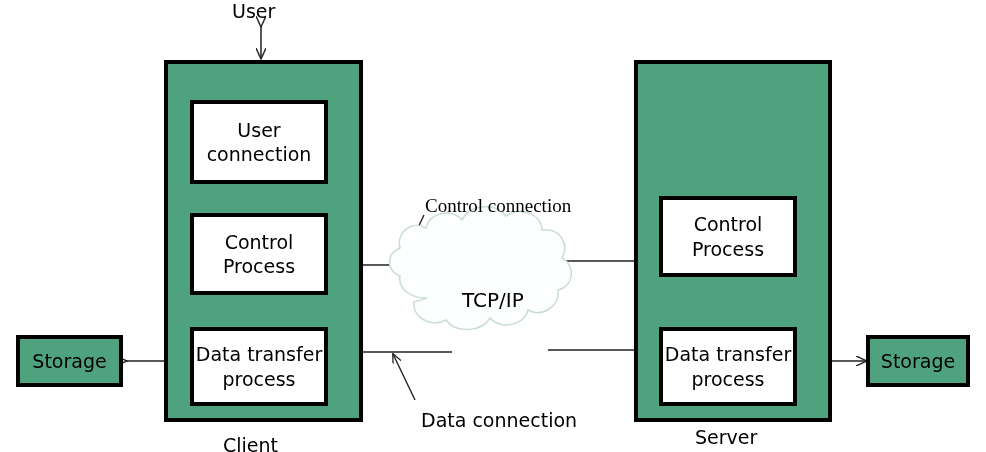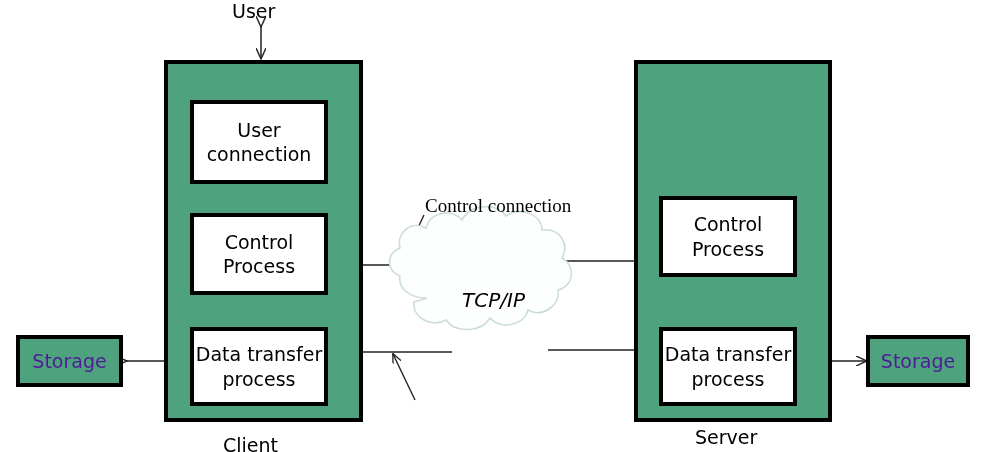--- a/index.html
+++ b/index.html
@@ -48,37 +48,36 @@
   
   .storagebox {
     position: absolute;
     background: #4fa27e;
     border: 4px solid #000000;
     box-sizing: border-box;
     display: flex;
     align-items: center;
     justify-content: center;
     text-align: center;
-    color: #4c1d95;
+    color: #000000;
     font-size: 19px;
   }
   
   .label {
     position: absolute;
     color: #000000;
     font-size: 19px;
     white-space: nowrap;
   }
   .cloud-label {
     position: absolute;
     color: #000000;
     font-size: 20px;
     white-space: nowrap;
     text-align: center;
-    font-style: italic;
   }
 </style>
 </head>
 <body>
 
 <div id="canvas">
 
   <svg class="svg-layer" viewBox="0 0 986 452">
     <defs>
       <marker id="ah-r" markerWidth="12" markerHeight="10" refX="10" refY="5" orient="auto" markerUnits="userSpaceOnUse">
@@ -180,20 +179,21 @@
   </div>
 
   <div class="storagebox" style="left:866px; top:335px; width:104px; height:52px;">
     <span>Storage</span>
   </div>
 
   <div class="label" style="left:232px; top:0px;">User</div>
 
   <div class="label" style="left:425px; top:195px;font-family:Liberation Serif, serif;">Control connection</div>
 
+  <div class="label" style="left:421px; top:409px;">Data connection</div>
 
   <div class="cloud-label" style="left:462px; top:288px;">TCP/IP</div>
 
   <div class="label" style="left:223px; top:426px;margin-top:8px;">Client</div>
 
   <div class="label" style="left:695px; top:426px;">Server</div>
 
 </div>
 
 </body></html>

